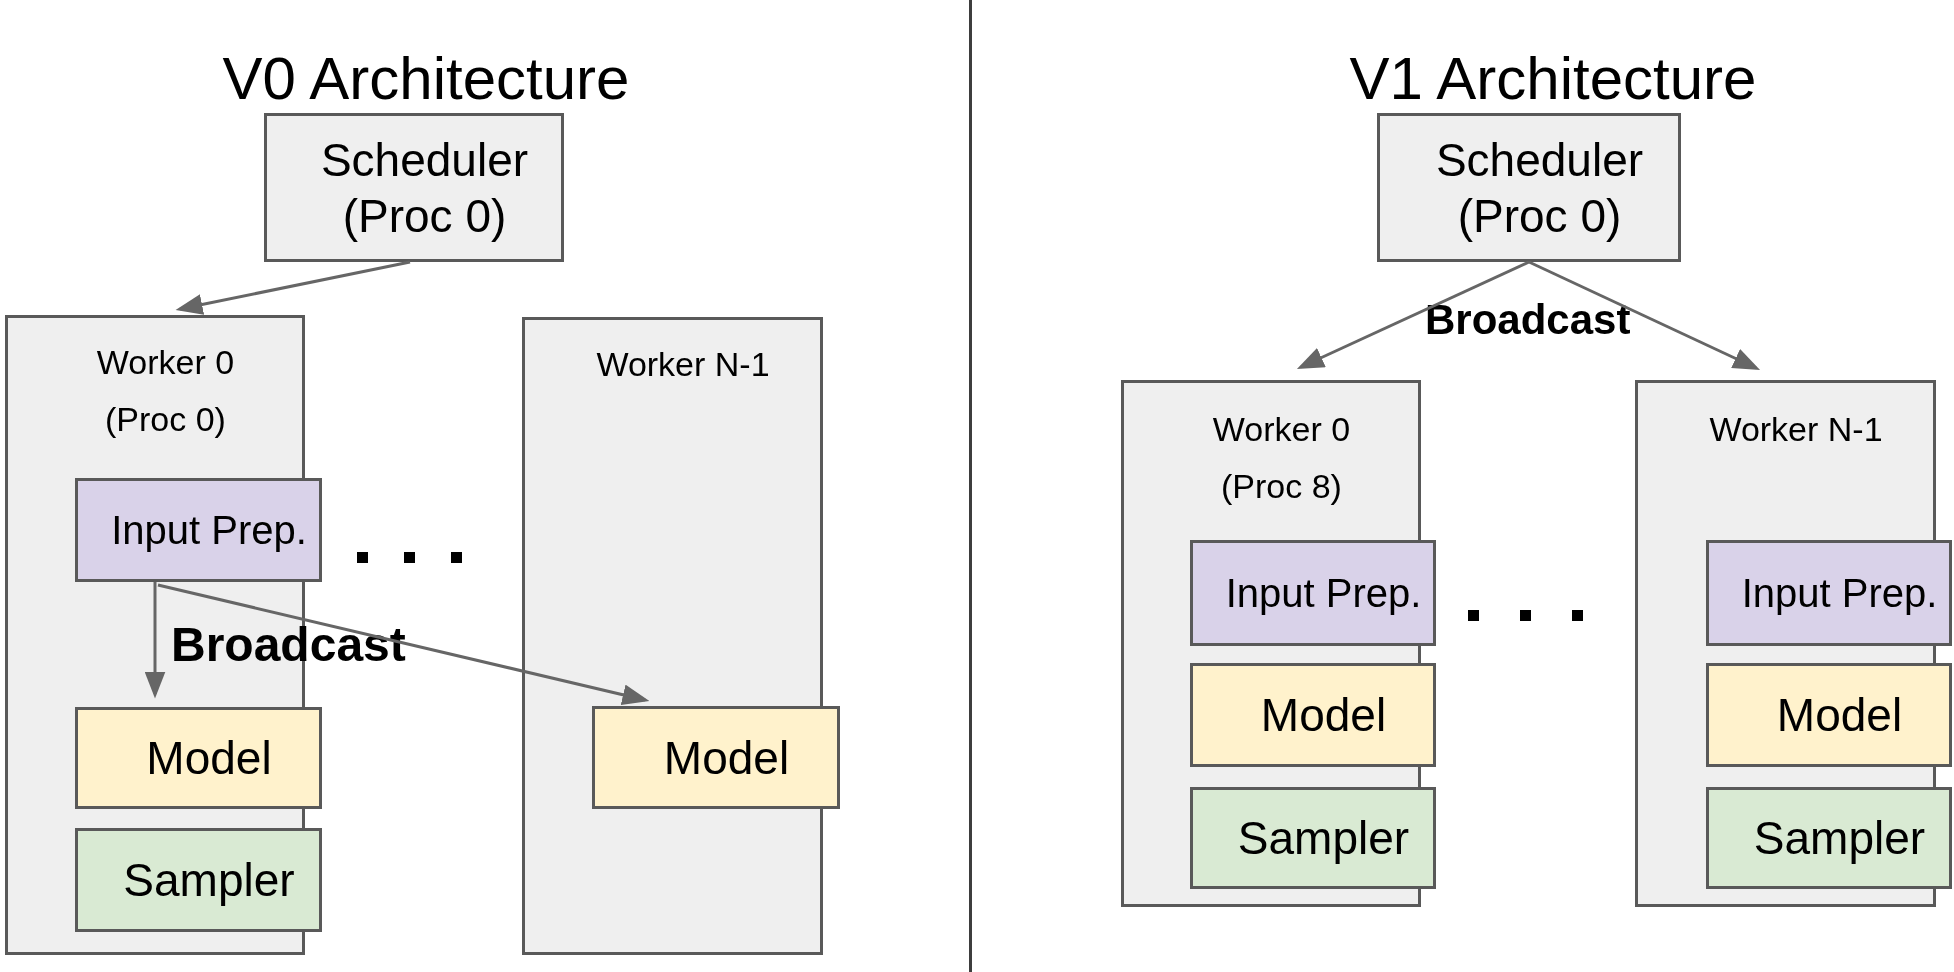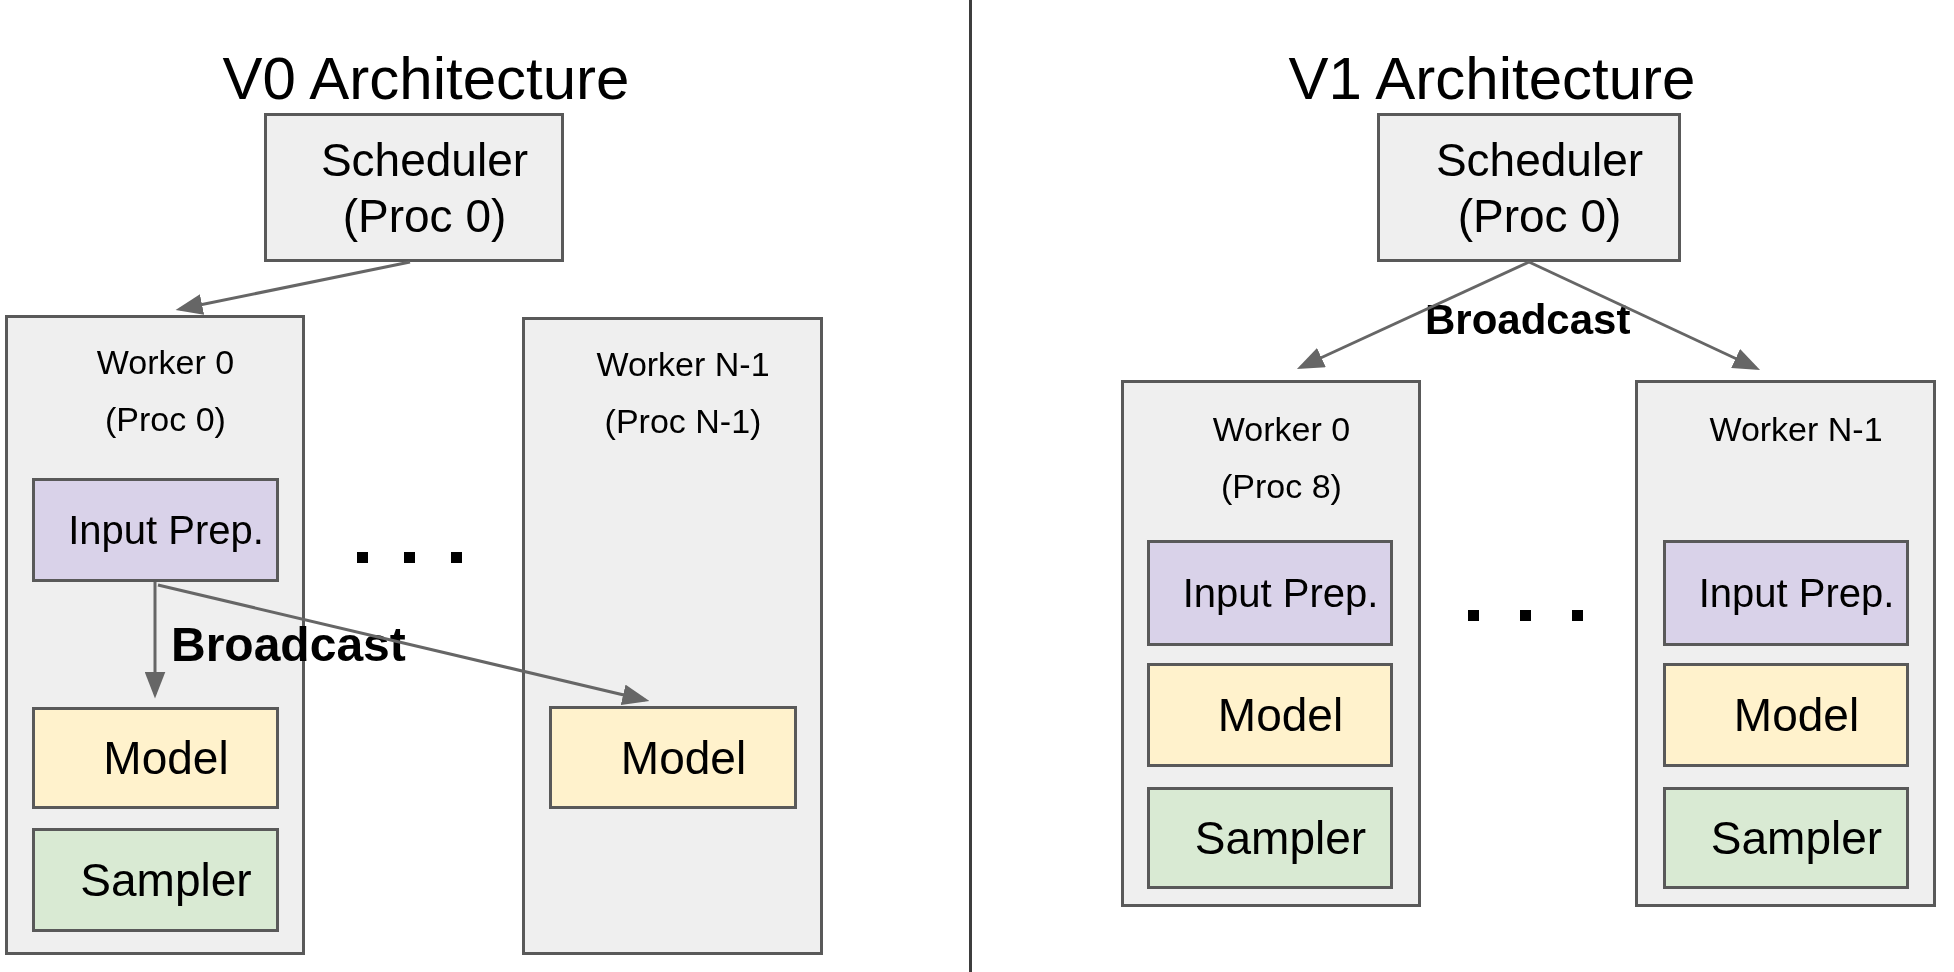--- a/index.html
+++ b/index.html
@@ -21,20 +21,21 @@
     border:3px solid var(--border,#595959);
     padding-left:21px;
   }
   .gray{background:var(--gray,#efefef);}
   .purple{background:var(--purple,#d9d2e9);}
   .yellow{background:var(--yellow,#fff2cc);}
   .green{background:var(--green,#d9ead3);}
   .center-label{
     display:flex;align-items:center;justify-content:center;
     text-align:center;
+    margin-left:43px;
   }
   .scheduler-box{
     display:flex;flex-direction:column;align-items:center;justify-content:center;
     font-size:46px;line-height:56px;text-align:center;
   }
   .worker-header{
     padding-top:16px;font-size:34px;line-height:57px;text-align:center;
   }
   .worker-header.right{padding-top:18px;}
   .block-label{font-size:46px;}
@@ -79,38 +80,37 @@
         <div>(Proc 0)</div>
       </div>
     </div>
     <div class="box purple center-label block-label small" style="left:32px;top:478px;width:247px;height:104px;">Input Prep.</div>
     <div class="box yellow center-label block-label" style="left:32px;top:707px;width:247px;height:102px;">Model</div>
     <div class="box green center-label block-label" style="left:32px;top:828px;width:247px;height:104px;">Sampler</div>
 
     <div class="box gray" style="left:522px;top:317px;width:301px;height:638px;">
       <div class="worker-header">
         <div>Worker N-1</div>
-        <div>(Proc N-1)</div>
       </div>
     </div>
     <div class="box yellow center-label block-label" style="left:549px;top:706px;width:248px;height:103px;">Model</div>
 
     <div class="dots" style="left:357px;top:552px;gap:36px;">
         <span class="dot"></span>
         <span class="dot"></span>
         <span class="dot"></span>
       </div>
 
     <div class="free-label" style="left:171px;top:620px;">Broadcast</div>
   </section>
 
   <div id="divider" style="left:969px;"></div>
 
   <section>
-    <div class="panel-title" style="left:1142px;">V1 Architecture</div>
+    <div class="panel-title" style="left:1203px;">V1 Architecture</div>
 
     <div class="box gray scheduler-box" style="left:1377px;top:113px;width:304px;height:149px;">
       <span>Scheduler</span>
       <span>(Proc 0)</span>
     </div>
 
     <div class="free-label right-side" style="left:1425px;top:298px;">Broadcast</div>
 
     <div class="box gray" style="left:1121px;top:380px;width:300px;height:527px;">
       <div class="worker-header right">

